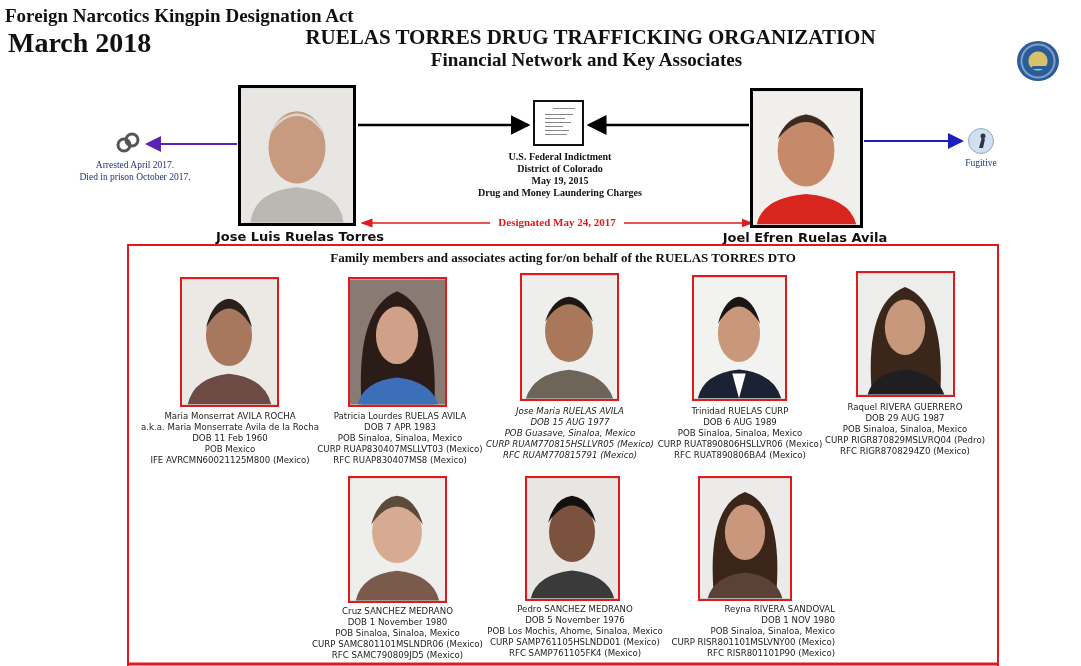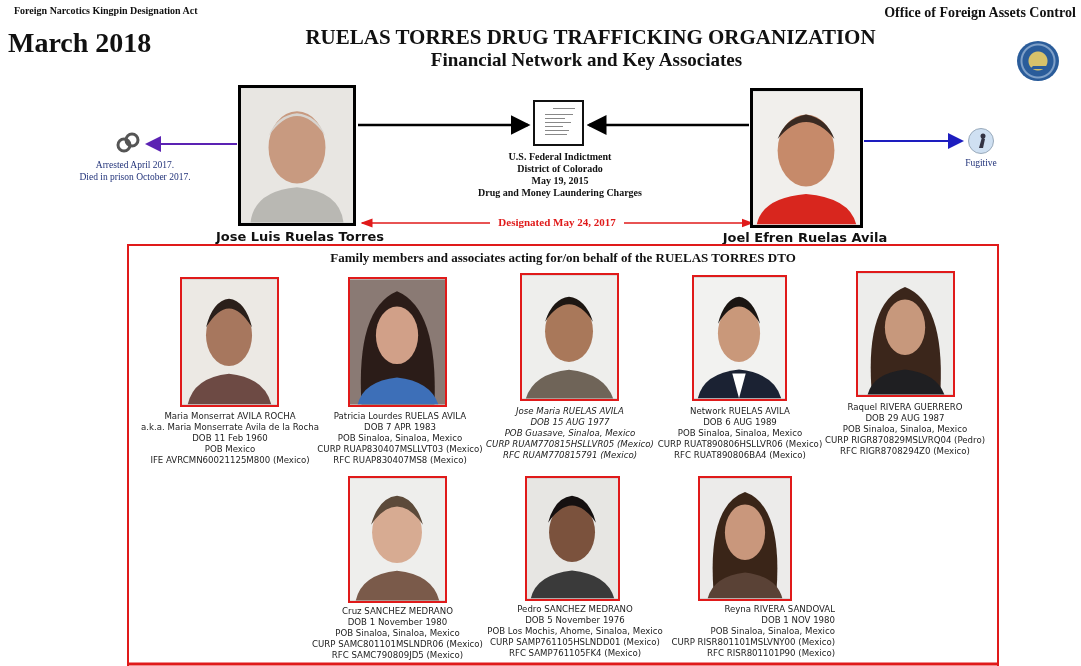--- a/index.html
+++ b/index.html
@@ -2,21 +2,21 @@
 <html><head>
 <meta charset="utf-8">
 <style>
   * { margin:0; padding:0; box-sizing:border-box; }
   html, body { width:1081px; height:666px; background:#ffffff; overflow:hidden; }
   body { position:relative; font-family:"Liberation Serif", serif; color:#111; }
 
   .abs { position:absolute; }
   .serif-b { font-family:"Liberation Serif", serif; font-weight:bold; }
 
-  #hdr-act { left:14px; top:5px; font-size:10px; }
+  #hdr-act { left:5px; top:5px; font-size:19px; }
   #hdr-date { left:8px; top:27px; font-size:28px; }
   #hdr-title { left:0; width:1181px; top:25px; text-align:center; font-size:21px; }
   #hdr-sub { left:0; width:1173px; top:49px; text-align:center; font-size:19px; }
   #hdr-treasury { left:880px; width:200px; top:4px; text-align:center; font-size:14px; line-height:18px; }
 
   .seal { left:1017px; top:41px; width:42px; height:40px; border-radius:50%;
           background:radial-gradient(circle at 50% 50%, #d7c26a 0 9px, #2a5c9a 10px 15px, #7fa0c8 16px 17px, #2a5c9a 18px 21px); }
   .seal .chev { position:absolute; left:13px; top:12px; width:16px; height:16px;
                 border-bottom:3px solid #2a5c9a; border-left:3px solid transparent; }
 
@@ -39,21 +39,20 @@
   .mtext { font-family:"DejaVu Sans", sans-serif; font-size:8.6px; line-height:10.9px; text-align:center; color:#222; white-space:nowrap; }
 </style>
 </head>
 <body>
 
 <div id="hdr-act" class="abs serif-b">Foreign Narcotics Kingpin Designation Act</div>
 <div id="hdr-date" class="abs serif-b">March 2018</div>
 <div id="hdr-title" class="abs serif-b">RUELAS TORRES DRUG TRAFFICKING ORGANIZATION</div>
 <div id="hdr-sub" class="abs serif-b">Financial Network and Key Associates</div>
 <div id="hdr-treasury" class="abs serif-b">
-  <div>Office of Foreign Assets Control</div>
 </div>
 <div class="abs seal">
     <div class="chev"></div>
   </div>
 
 <svg class="abs" style="left:0;top:0" width="1081" height="666">
   <defs>
     <marker id="ab" markerWidth="8" markerHeight="8" refX="7" refY="4" orient="auto">
         <path d="M0,0 L8,4 L0,8 z" fill="#000"></path>
       </marker>
@@ -187,21 +186,21 @@
 <div class="abs mphoto" style="left:692px;top:275px;width:95px;height:126px;">
   <svg class="face" viewBox="0 0 95 126">
       <rect width="95" height="126" fill="#f2f2f0"></rect>
       <ellipse cx="47" cy="58" rx="22" ry="30" fill="#c9987a"></ellipse>
       <path d="M25 48 Q47 12 69 48 Q62 22 47 20 Q32 22 25 48z" fill="#1a1512"></path>
       <path d="M4 126 Q10 100 47 96 Q84 100 91 126z" fill="#1b2233"></path>
       <path d="M40 100 L47 126 L54 100z" fill="#fff"></path>
     </svg>
 </div>
 <div class="abs mtext" style="left:655px;width:170px;top:406px;">
-  <div>Network RUELAS AVILA</div>
+  <div>Trinidad RUELAS CURP</div>
   <div>DOB 6 AUG 1989</div>
   <div>POB Sinaloa, Sinaloa, Mexico</div>
   <div>CURP RUAT890806HSLLVR06 (Mexico)</div>
   <div>RFC RUAT890806BA4 (Mexico)</div>
 </div>
 
 <div class="abs mphoto" style="left:856px;top:271px;width:99px;height:126px;">
   <svg class="face" viewBox="0 0 99 126">
       <rect width="99" height="126" fill="#ededeb"></rect>
       <path d="M14 120 Q8 30 49 14 Q90 30 86 120z" fill="#3b261b"></path>

